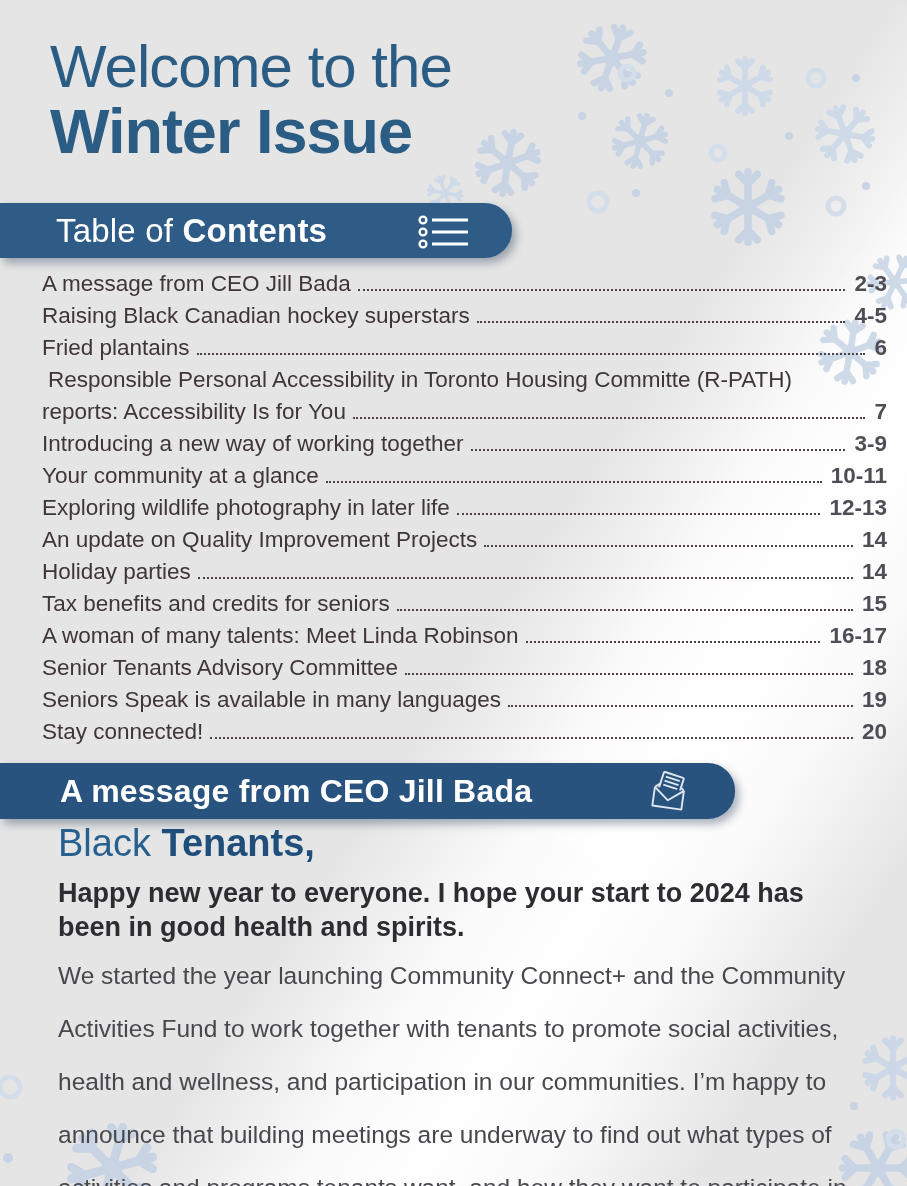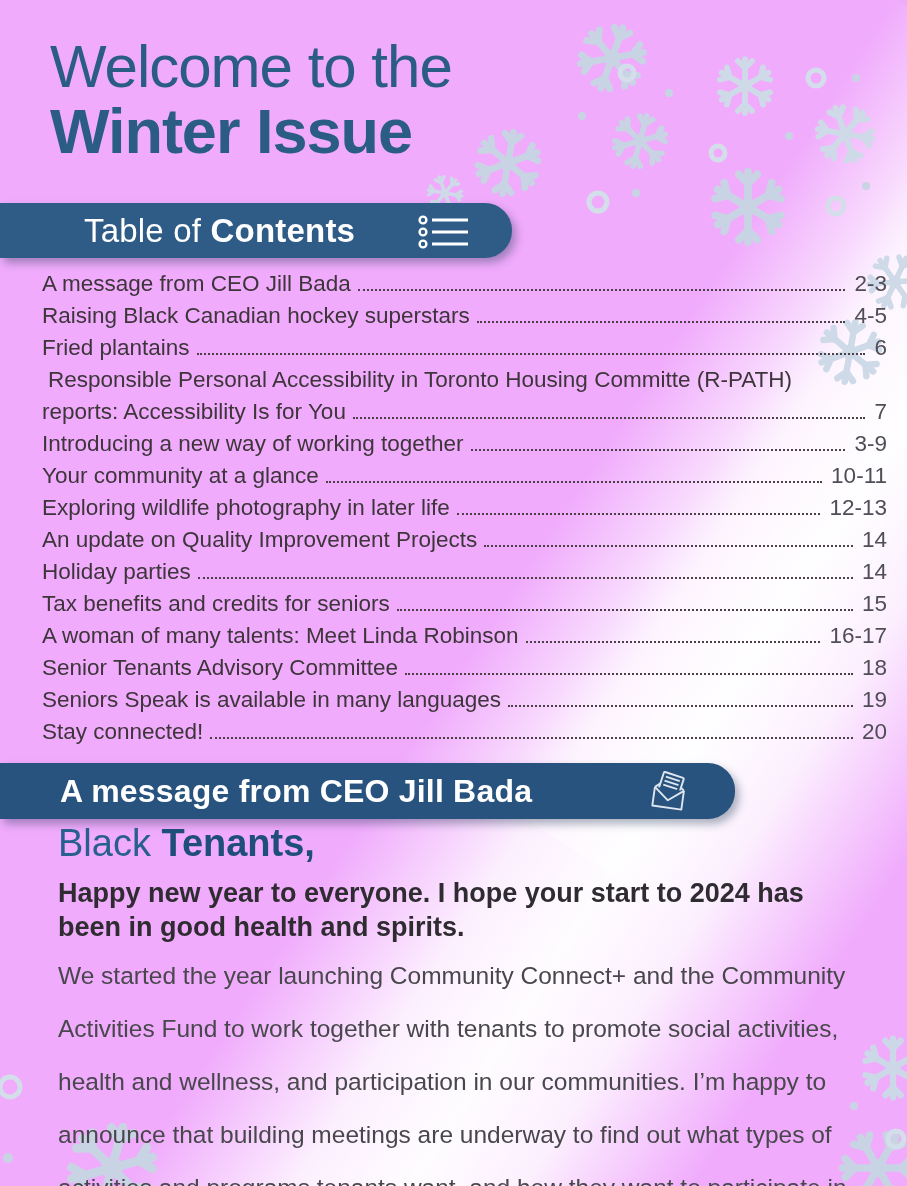--- a/index.html
+++ b/index.html
@@ -1,18 +1,18 @@
 <!DOCTYPE html>
 <html><head>
 <meta charset="utf-8">
 <style>
   html,body { margin:0; padding:0; }
   .page {
     position:relative; width:907px; height:1186px; overflow:hidden;
-    background:#f0abfc;
+    background:#e5e5e5;
     font-family:"Liberation Sans", sans-serif;
   }
   
   .swoosh1 {
     position:absolute; left:-140px; top:560px; width:1600px; height:480px;
     transform:rotate(-57deg);
     background:linear-gradient(to bottom, rgba(255,255,255,0) 0%, rgba(255,255,255,.82) 30%, rgba(255,255,255,.97) 50%, rgba(255,255,255,.82) 70%, rgba(255,255,255,0) 100%);
     pointer-events:none;
   }
   .swoosh2 {
@@ -30,34 +30,34 @@
   .masthead .line1 { font-size:60px; font-weight:400; line-height:66px; letter-spacing:-1px; }
   .masthead .line2 { font-size:63px; font-weight:700; line-height:62px; letter-spacing:-1px; }
 
   
   .banner {
     position:absolute; left:0; display:flex; align-items:center;
     border-radius:0 27px 27px 0; color:#fff;
     box-shadow:4px 5px 8px rgba(35,55,85,.38);
   }
   .toc-banner { top:203px; width:512px; height:55px; background:#2E5C87; }
-  .toc-banner .heading { margin-left:84px; font-size:33px; letter-spacing:.2px; }
+  .toc-banner .heading { margin-left:56px; font-size:33px; letter-spacing:.2px; }
   .toc-banner .heading b { font-weight:700; }
   .toc-banner .list-icon { position:absolute; left:418px; top:11px; }
 
   .ceo-banner { top:763px; width:735px; height:56px; background:#27537E; }
   .ceo-banner .heading { margin-left:60px; font-size:32px; font-weight:700; letter-spacing:.2px; }
   .ceo-banner .mail-icon { position:absolute; left:646px; top:6px; }
 
   
   .toc-list { position:absolute; left:42px; top:268px; width:845px; }
   .toc-row { display:flex; align-items:flex-end; height:32px; font-size:22.5px; color:#3E353A; }
   .toc-label { white-space:nowrap; padding-bottom:3px; }
   .toc-dots { flex:1 1 auto; border-bottom:2.4px dotted #4A4046; margin:0 9px 9px 7px; }
-  .toc-page { color:#4F4D55; padding-bottom:3px; white-space:nowrap; }
+  .toc-page { color:#4F4D55; padding-bottom:3px; white-space:nowrap;font-weight:bold; }
   .toc-line1 { height:32px; font-size:22.5px; color:#3E353A; display:flex; align-items:flex-end; }
   .toc-line1 span { padding-bottom:3px;margin-left:6px; }
 
   
   .salutation { position:absolute; left:58px; top:822px; font-size:38px; color:#27608F; }
   .salutation b { font-weight:700; color:#1F4E7A; }
   .intro-bold {
     position:absolute; left:58px; top:876px; width:805px;
     font-size:27px; font-weight:700; color:#2E2C30; line-height:34px;
   }

